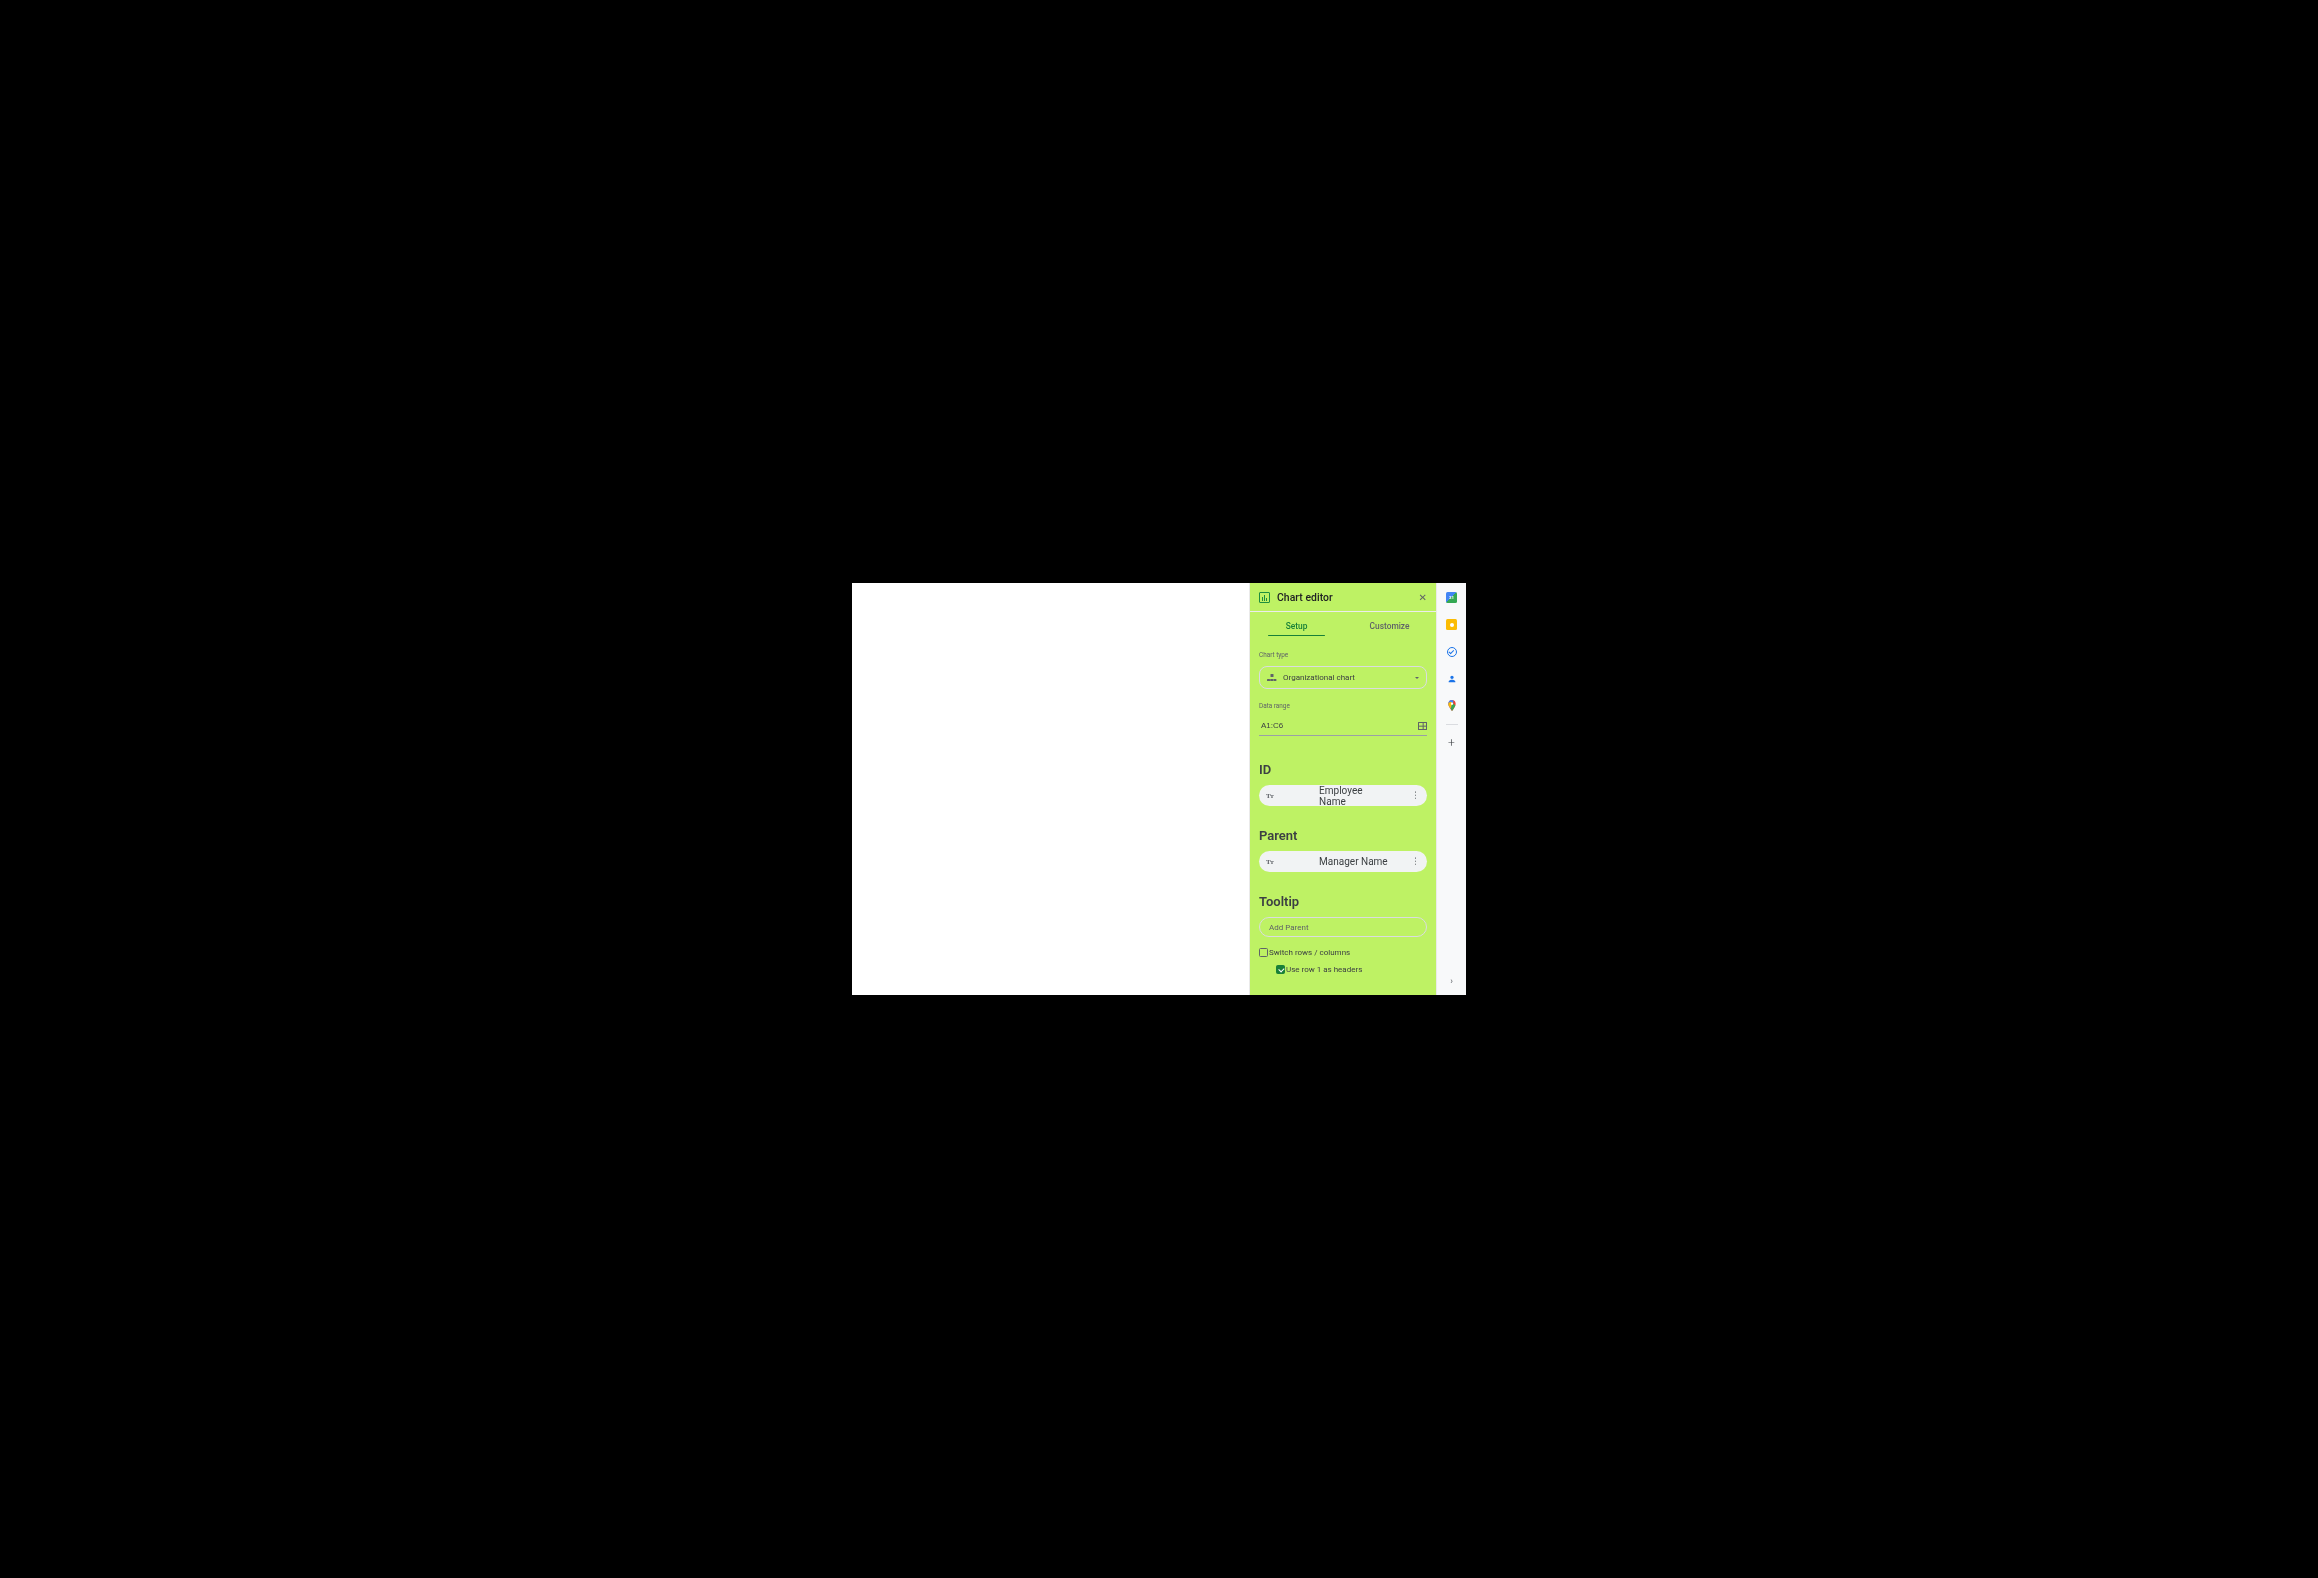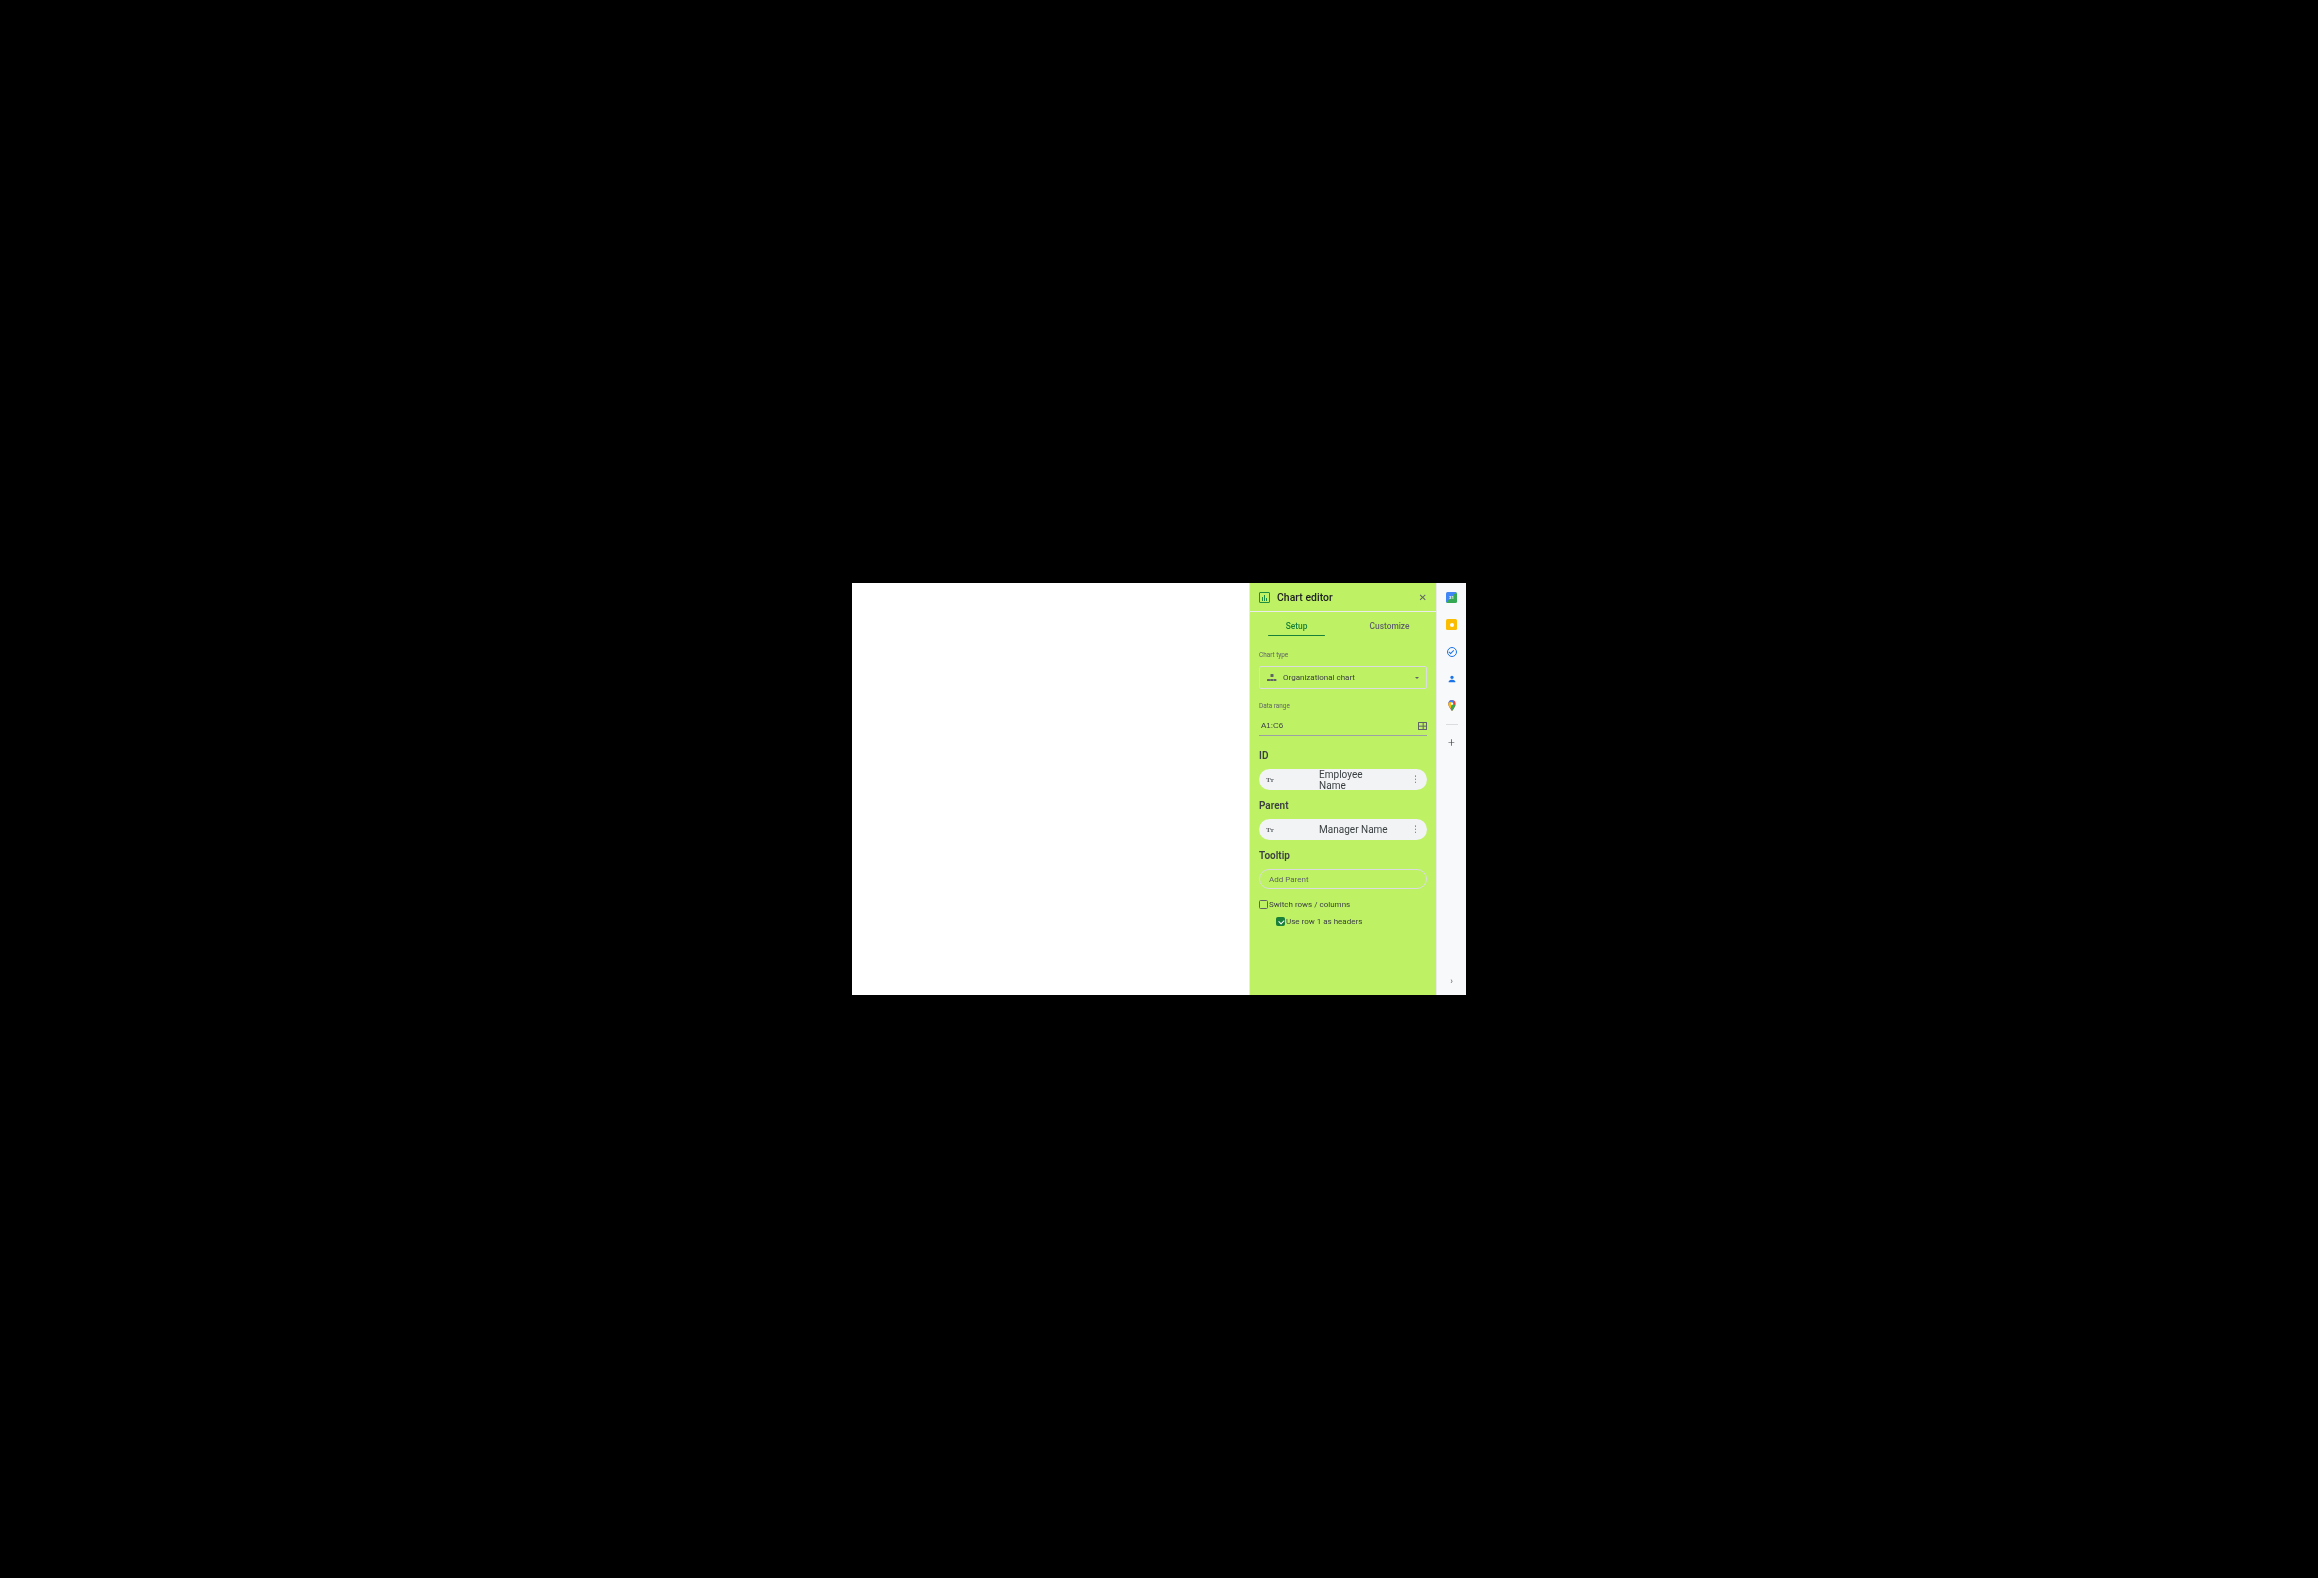--- a/index.html
+++ b/index.html
@@ -110,21 +110,21 @@
     gap: 3px;
   }
   .section-label {
     font-size: 6.4px;
     color: #5f6368;
     margin-top: 4px;
     margin-bottom: 4px;
   }
   .select-box {
     border: 0.5px solid #dadce0;
-    border-radius: 2px;
+    border-radius: 8px;
     height: 23px;
     display: flex;
     align-items: center;
     padding: 0 7px;
     gap: 7px;
     cursor: pointer;
     font-size: 8px;
     color: #3c4043;
   }
   .select-box .org-icon {
@@ -198,24 +198,24 @@
     content: "";
     position: absolute;
     left: 0;
     right: 0;
     top: 50%;
     height: 0.7px;
     background: #5f6368;
     transform: translateY(-50%);
   }
   .field-heading {
-    font-size: 10px;
+    font-size: 13px;
     font-weight: 600;
     color: #3c4043;
-    margin-top: 7px;
+    margin-top: 19px;
     margin-bottom: 5px;
   }
   .chip {
     background: #f1f3f4;
     border-radius: 11px;
     height: 21px;
     display: flex;
     align-items: center;
     padding: 0 7px;
     gap: 22px;

